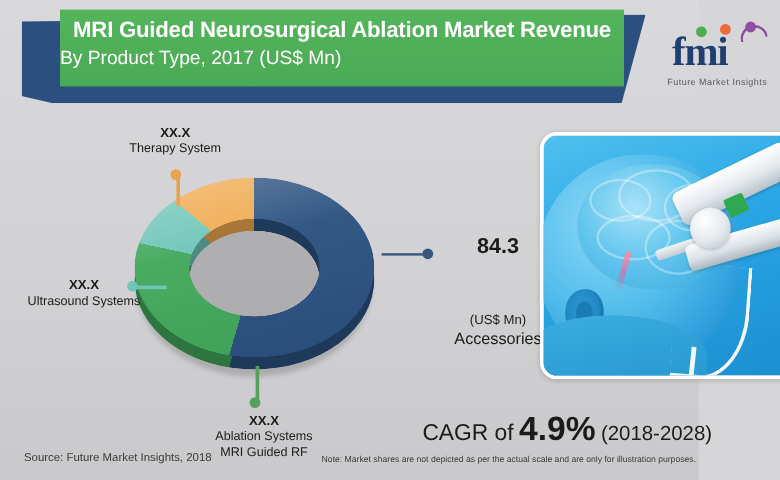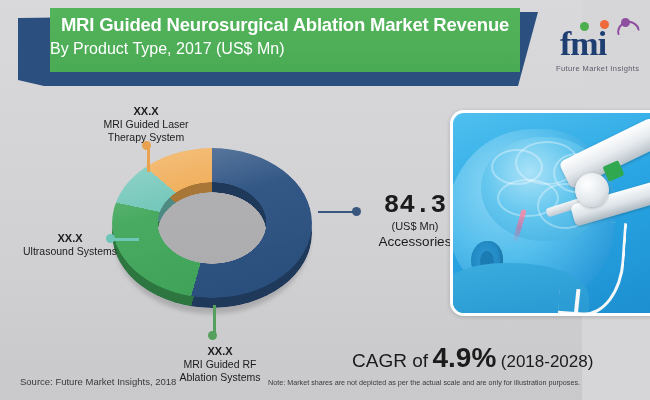--- a/index.html
+++ b/index.html
@@ -188,23 +188,23 @@
   .dot-ultra  { left: 106px; top: 234px; background: #6ec5b8; }
 
   
   .callout-rf { left: 150px; top: 345px; width: 140px; text-align: center; }
   .line-rf { left: 213px; top: 305px; width: 2.5px; height: 29px; background: #55a05c; }
   .dot-rf  { left: 208px; top: 331px; background: #55a05c; }
 
   
   .callout-acc { left: 365px; top: 192px; width: 100px; text-align: center; }
   .acc-value {
-    font-size: 26px; font-weight: bold; color: #1b1b1b; line-height: 27px; font-family: Liberation Mono, monospace;
-  }
-  .acc-unit { font-size: 11px; color: #1b1b1b; line-height: 14px; }
+    font-size: 18px; font-weight: bold; color: #1b1b1b; line-height: 27px;
+  }
+  .acc-unit { font-size: 11px; color: #1b1b1b; line-height: 14px; margin-top: 41px; }
   .acc-name { font-size: 13.5px; color: #1b1b1b; line-height: 17px; }
   .line-acc { left: 318px; top: 211px; width: 36px; height: 2px; background: #39567f; }
   .dot-acc  { left: 352px; top: 207px; background: #39567f; }
 
   
   .photo-panel {
     position: absolute;
     left: 450px; top: 110px;
     width: 200px; height: 200px;
     border: 3px solid #ffffff;
@@ -386,37 +386,36 @@
     <div class="donut-shadow"></div>
     <div class="donut-depth" style="background: conic-gradient(rgb(31, 57, 91) 0deg, rgb(31, 57, 91) 196deg, rgb(46, 118, 64) 196deg, rgb(46, 118, 64) 282deg, rgb(77, 138, 129) 282deg, rgb(77, 138, 129) 310deg, rgb(168, 118, 55) 310deg, rgb(168, 118, 55) 360deg);"></div>
     <div class="donut-face" style="background: conic-gradient(rgb(44, 82, 130) 0deg, rgb(44, 82, 130) 196deg, rgb(66, 168, 92) 196deg, rgb(66, 168, 92) 282deg, rgb(110, 197, 184) 282deg, rgb(110, 197, 184) 310deg, rgb(240, 169, 78) 310deg, rgb(240, 169, 78) 360deg);"></div>
     <div class="donut-gloss"></div>
   </div>
 
   <div class="leader-line line-laser"></div>
   <div class="leader-dot dot-laser"></div>
   <div class="callout callout-laser">
     <div class="val">XX.X</div>
-    <div class="name">MRI Guided Laser</div>
     <div class="name">Therapy System</div>
   </div>
 
   <div class="leader-line line-ultra"></div>
   <div class="leader-dot dot-ultra"></div>
   <div class="callout callout-ultra">
     <div class="val">XX.X</div>
     <div class="name">Ultrasound Systems</div>
   </div>
 
   <div class="leader-line line-rf"></div>
   <div class="leader-dot dot-rf"></div>
   <div class="callout callout-rf">
     <div class="val">XX.X</div>
+    <div class="name">Ablation Systems</div>
     <div class="name">MRI Guided RF</div>
-    <div class="name">Ablation Systems</div>
   </div>
 
   <div class="leader-line line-acc"></div>
   <div class="leader-dot dot-acc"></div>
   <div class="callout callout-acc">
     <div class="acc-value">84.3</div>
     <div class="acc-unit">(US$ Mn)</div>
     <div class="acc-name">Accessories</div>
   </div>
 

